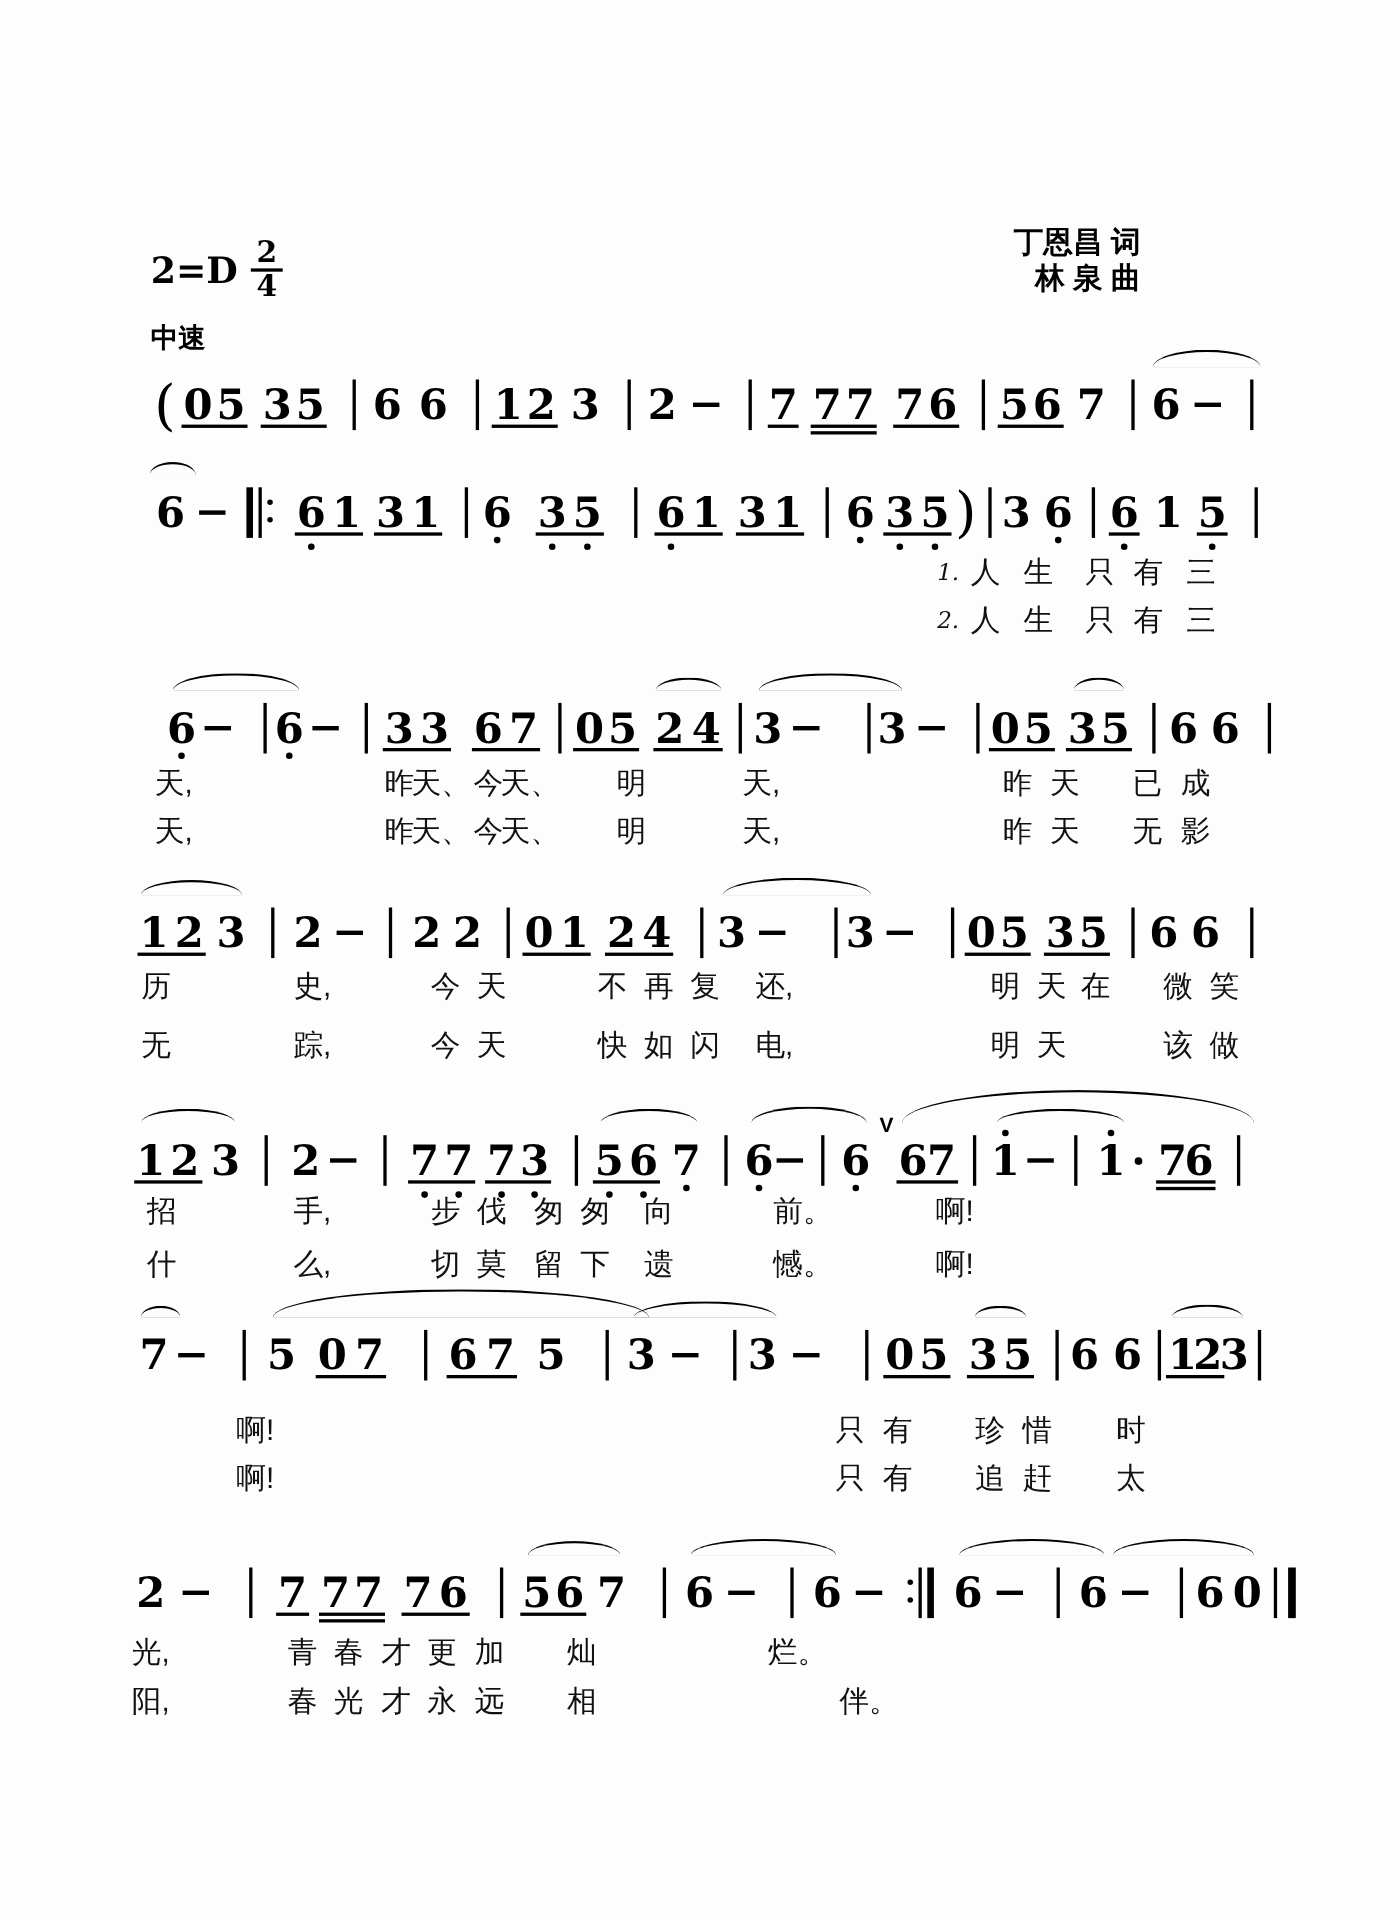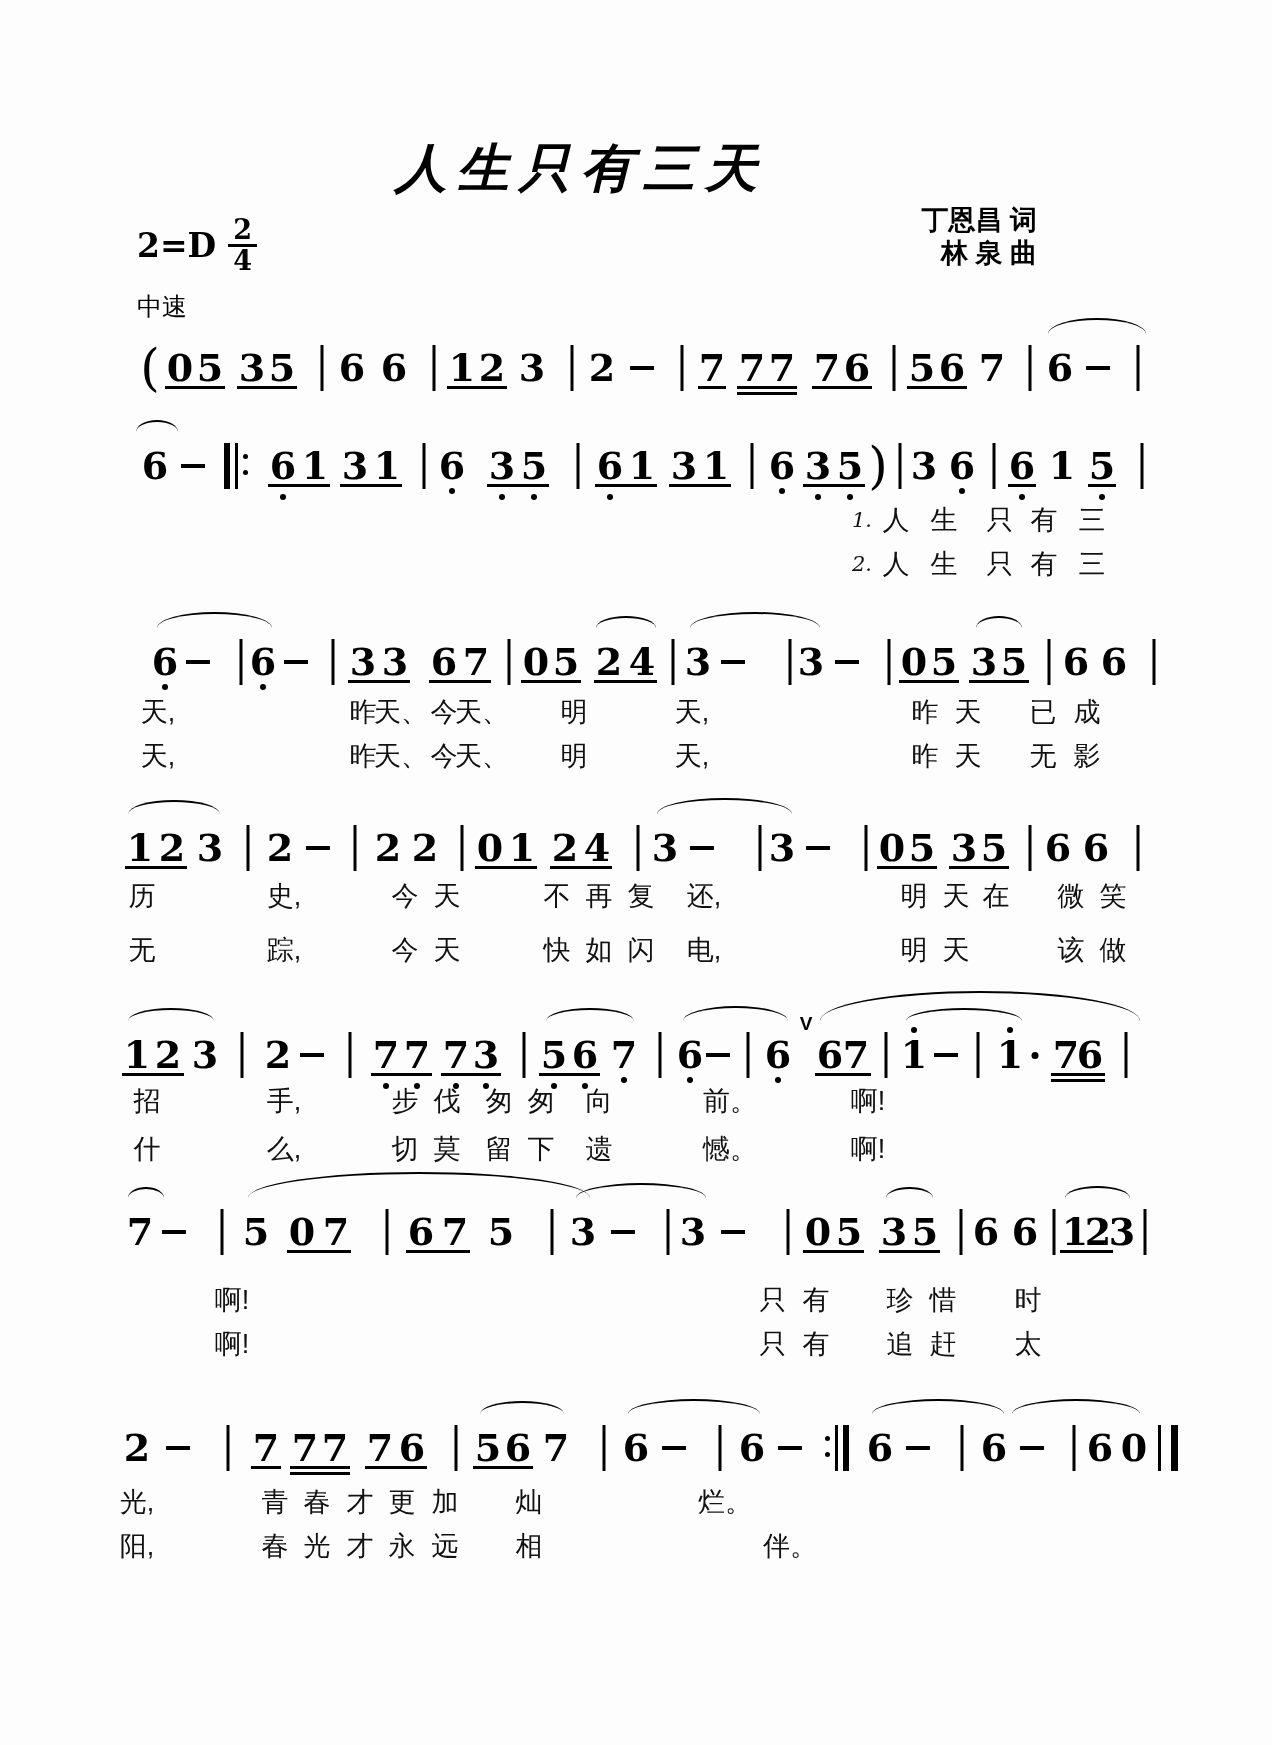--- a/index.html
+++ b/index.html
@@ -8,21 +8,21 @@
   .title{position:absolute;left:0;right:110px;top:134px;margin:0;text-align:center;
          font-family:"DejaVu Serif","Liberation Serif",serif;font-style:italic;
          font-weight:900;font-size:52px;letter-spacing:10px;}
   .keysig{position:absolute;left:137px;top:216px;display:flex;align-items:center;gap:12px;
           font-family:"DejaVu Serif",serif;font-weight:700;font-size:33px;}
   .ts{display:inline-flex;flex-direction:column;align-items:center;font-size:27px;line-height:1.05;}
   .tsn{border-bottom:3px solid #000;padding:0 5px;}
   .tsd{padding:0 5px;}
   .credits{position:absolute;right:235px;top:204px;text-align:right;
            font-weight:700;font-size:27px;line-height:33px;}
-  .tempo{position:absolute;left:137px;top:290px;font-weight:400;font-size:25px;}
+  .tempo{position:absolute;left:137px;top:290px;font-weight:700;font-size:25px;}
   .score{position:absolute;left:0;top:0;width:100%;height:100%;}
   .note{position:absolute;transform:translateX(-50%);white-space:nowrap;
         font-family:"DejaVu Serif","Liberation Serif",serif;font-weight:700;font-size:38px;
         height:52px;line-height:52px;}
   .paren{position:absolute;transform:translateX(-50%);
          font-family:"DejaVu Serif",serif;font-weight:400;font-size:50px;height:60px;line-height:60px;}
   .breath{position:absolute;transform:translateX(-50%);font-weight:700;font-size:19px;}
   .bar{position:absolute;width:3px;height:46px;background:#000;transform:translateX(-50%);}
   .dashn{position:absolute;width:24px;height:4px;background:#000;transform:translateX(-50%);}
   .ul{position:absolute;height:3px;background:#000;}
@@ -40,21 +40,20 @@
                     background:#000;box-shadow:0 16px 0 #000;}
   .final{position:absolute;width:13px;height:46px;border-right:7px solid #000;transform:translateX(-50%);}
   .final::before{content:"";position:absolute;left:0;top:0;height:100%;width:3px;background:#000;}
   .lyr{position:absolute;transform:translate(-50%,-50%);font-size:27px;color:#111;white-space:nowrap;}
   .vn{font-style:italic;font-size:21px;font-family:"DejaVu Serif",serif;}
 </style>
 </head>
 <body>
 
 <div class="page">
-  <h1 class="title">人生只有三天</h1>
 
   <div class="keysig">
     <span>2=D</span>
     <span class="ts">
       <span class="tsn">2</span>
       <span class="tsd">4</span>
     </span>
   </div>
 
   <div class="credits">

